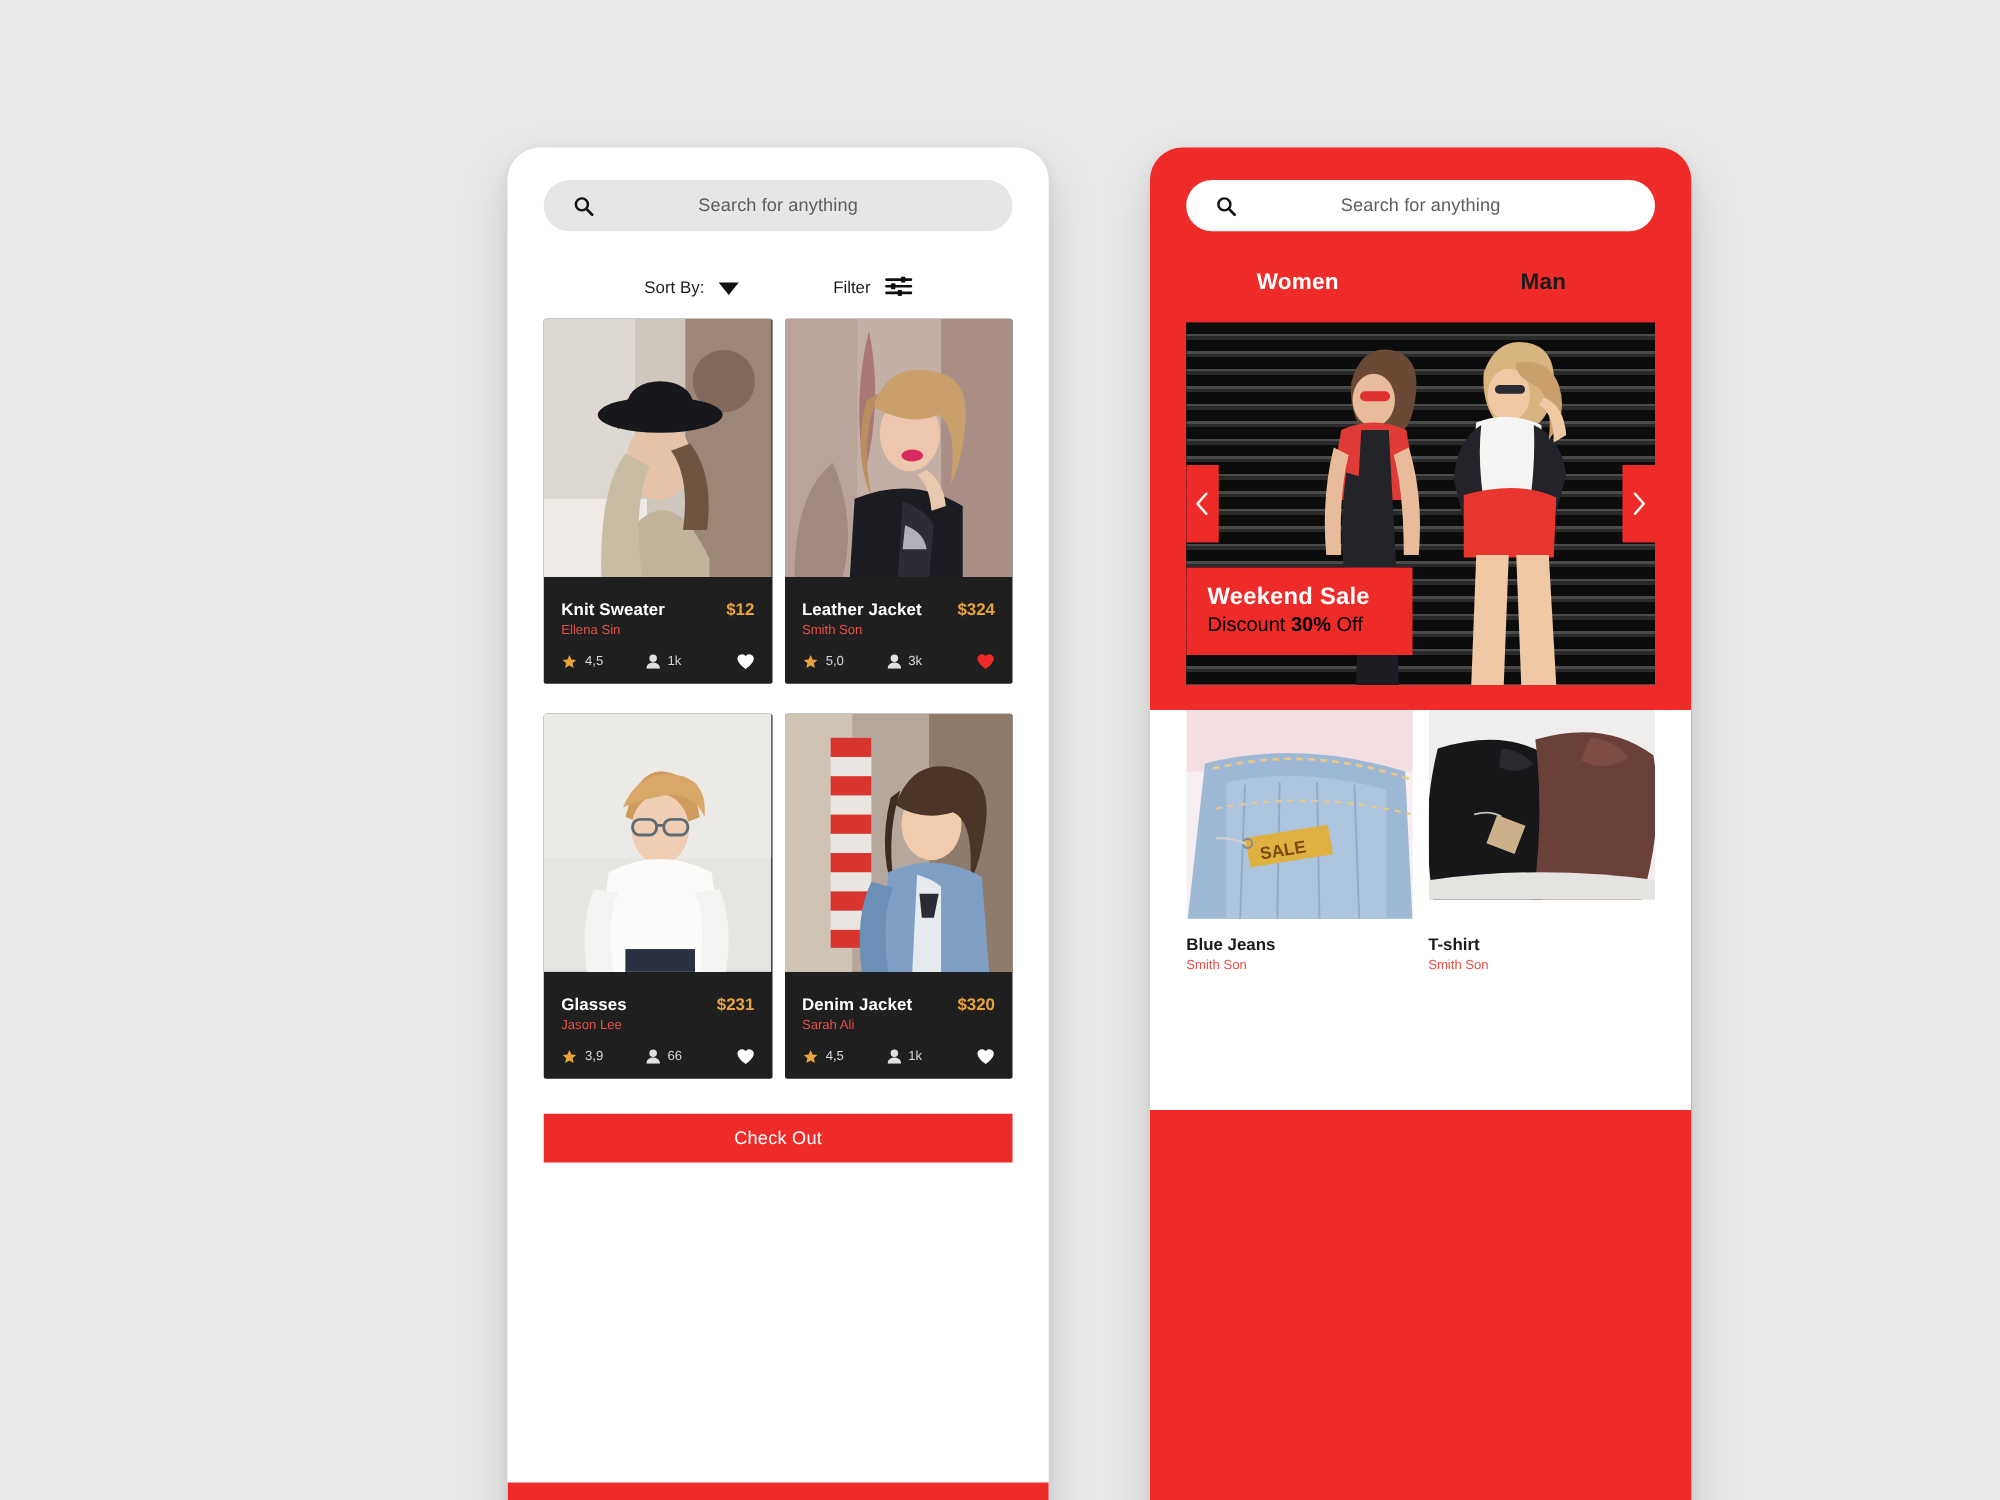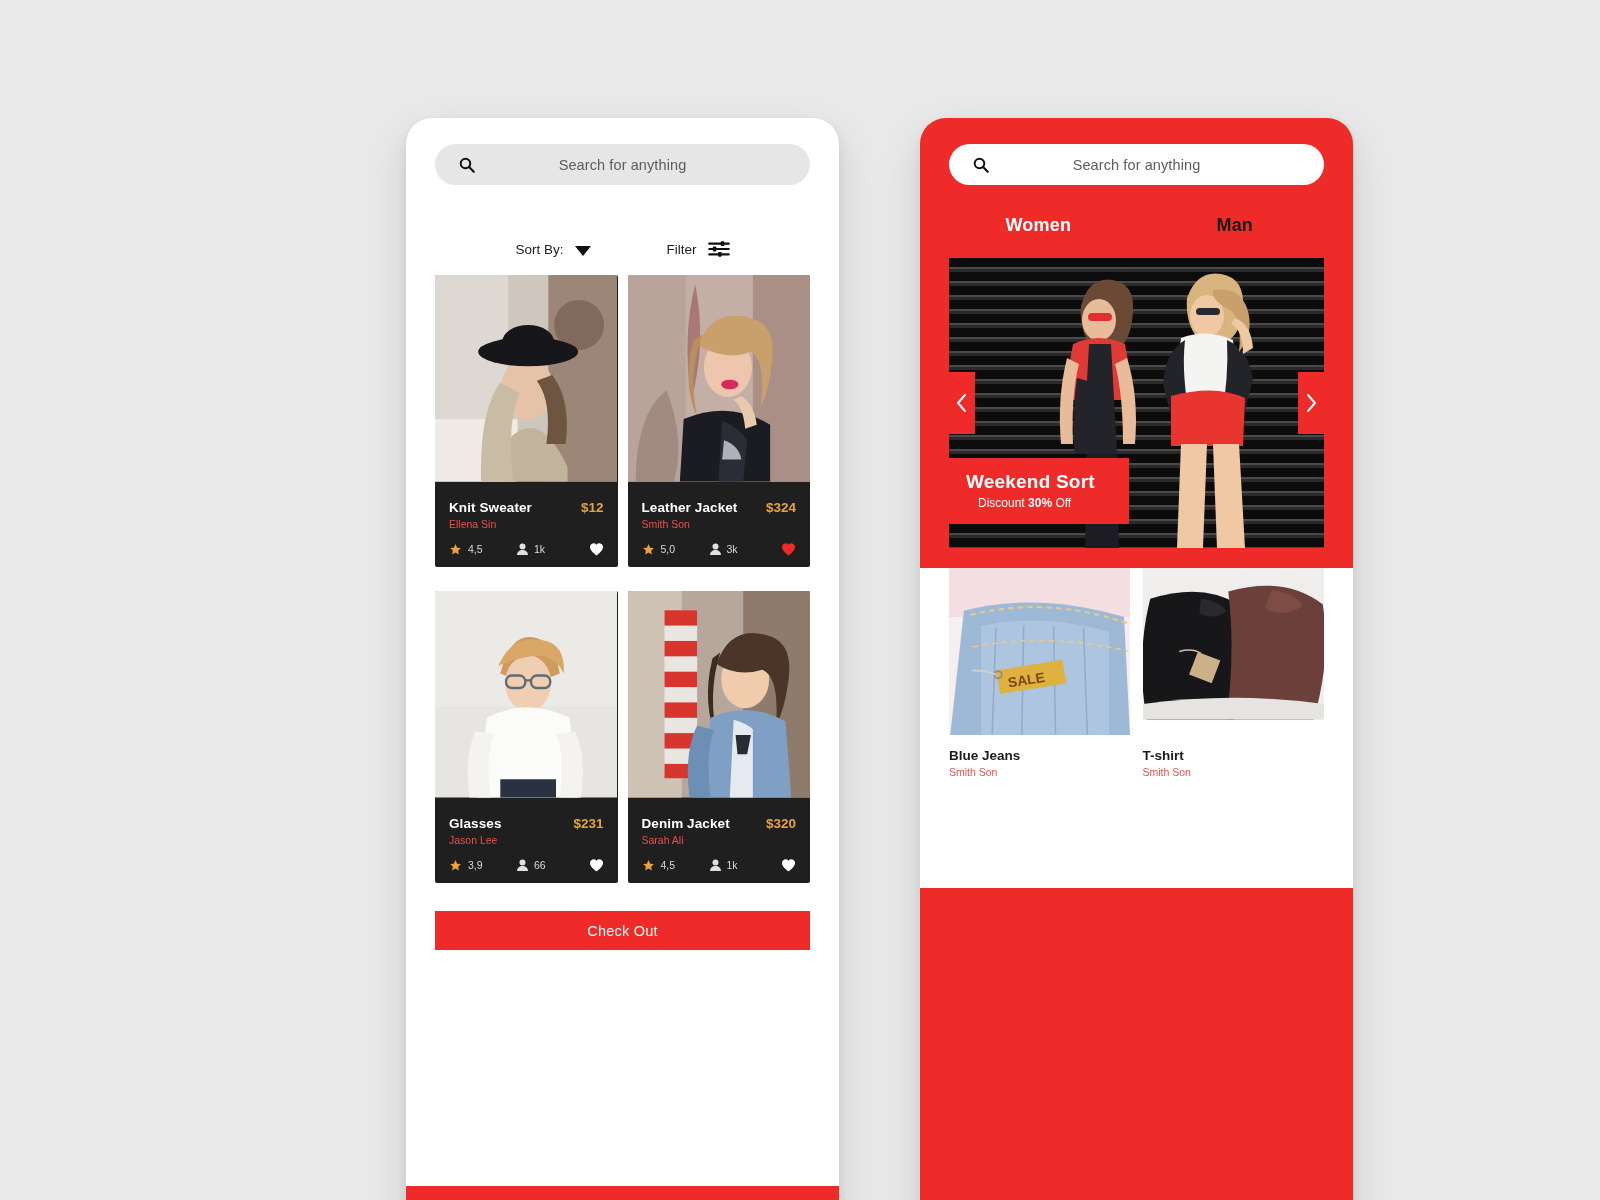--- a/index.html
+++ b/index.html
@@ -58,21 +58,21 @@
     color: #5d5d5d;
     letter-spacing: .1px;
   }
 
   
   .sortfilter {
     display: flex;
     align-items: flex-end;
     justify-content: center;
     gap: 76px;
-    margin-top: 56px;
+    margin-top: 36px;
   }
   .sf-group { display: flex; align-items: center; gap: 11px; }
   .sf-label { font-size: 13.5px; color: #1d1d1d; }
   .caret {
     width: 0; height: 0;
     border-left: 8px solid transparent;
     border-right: 8px solid transparent;
     border-top: 10px solid #111;
     margin-top: 2px;
   }
@@ -239,24 +239,23 @@
     padding: 13px 34px 14px 17px;
     z-index: 4;
   }
   .sale-title {
     color: #fff;
     font-size: 19px;
     font-weight: bold;
     letter-spacing: .2px;
   }
   .sale-sub {
-    color: #ffffff;
-    font-size: 12px;
+    color: #000000;
+    font-size: 16px;
     margin-top: 3px;
-    margin-left: 12px;
   }
   .sale-sub b { font-weight: bold; }
 
   .lorem {
     margin: 17px 34px 0 34px;
     color: #ffe2e1;
     font-size: 12.3px;
     line-height: 1.62;
     text-align: center;
     padding-bottom: 22px;
@@ -637,21 +636,21 @@
             <polyline points="9,2 2,10 9,18" fill="none" stroke="#fff" stroke-width="2" stroke-linecap="round" stroke-linejoin="round"></polyline>
           </svg>
       </div>
       <div class="arrow-box right">
         <svg width="12" height="20" viewBox="0 0 12 20">
             <polyline points="3,2 10,10 3,18" fill="none" stroke="#fff" stroke-width="2" stroke-linecap="round" stroke-linejoin="round"></polyline>
           </svg>
       </div>
 
       <div class="sale-plate">
-        <div class="sale-title">Weekend Sort</div>
+        <div class="sale-title">Weekend Sale</div>
         <div class="sale-sub"><span>Discount </span><b>30%</b><span> Off</span></div>
       </div>
     </div>
 
 
     <div class="white-panel">
 
       <div class="hot-grid">
         <div class="hot-card">
           <div class="hot-photo">

